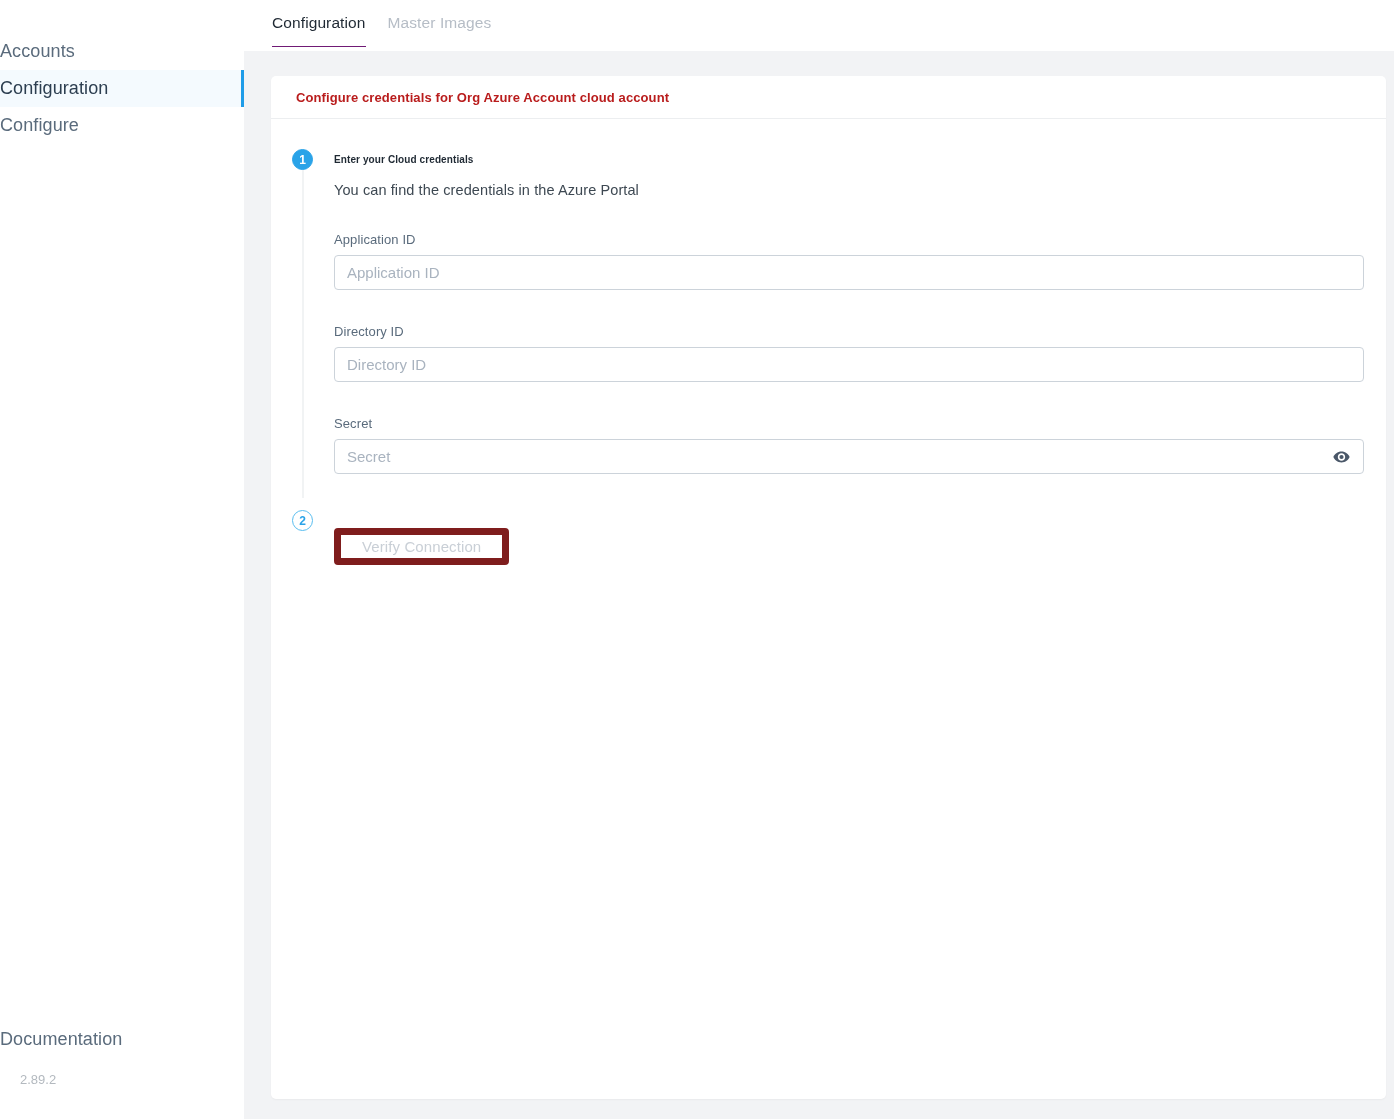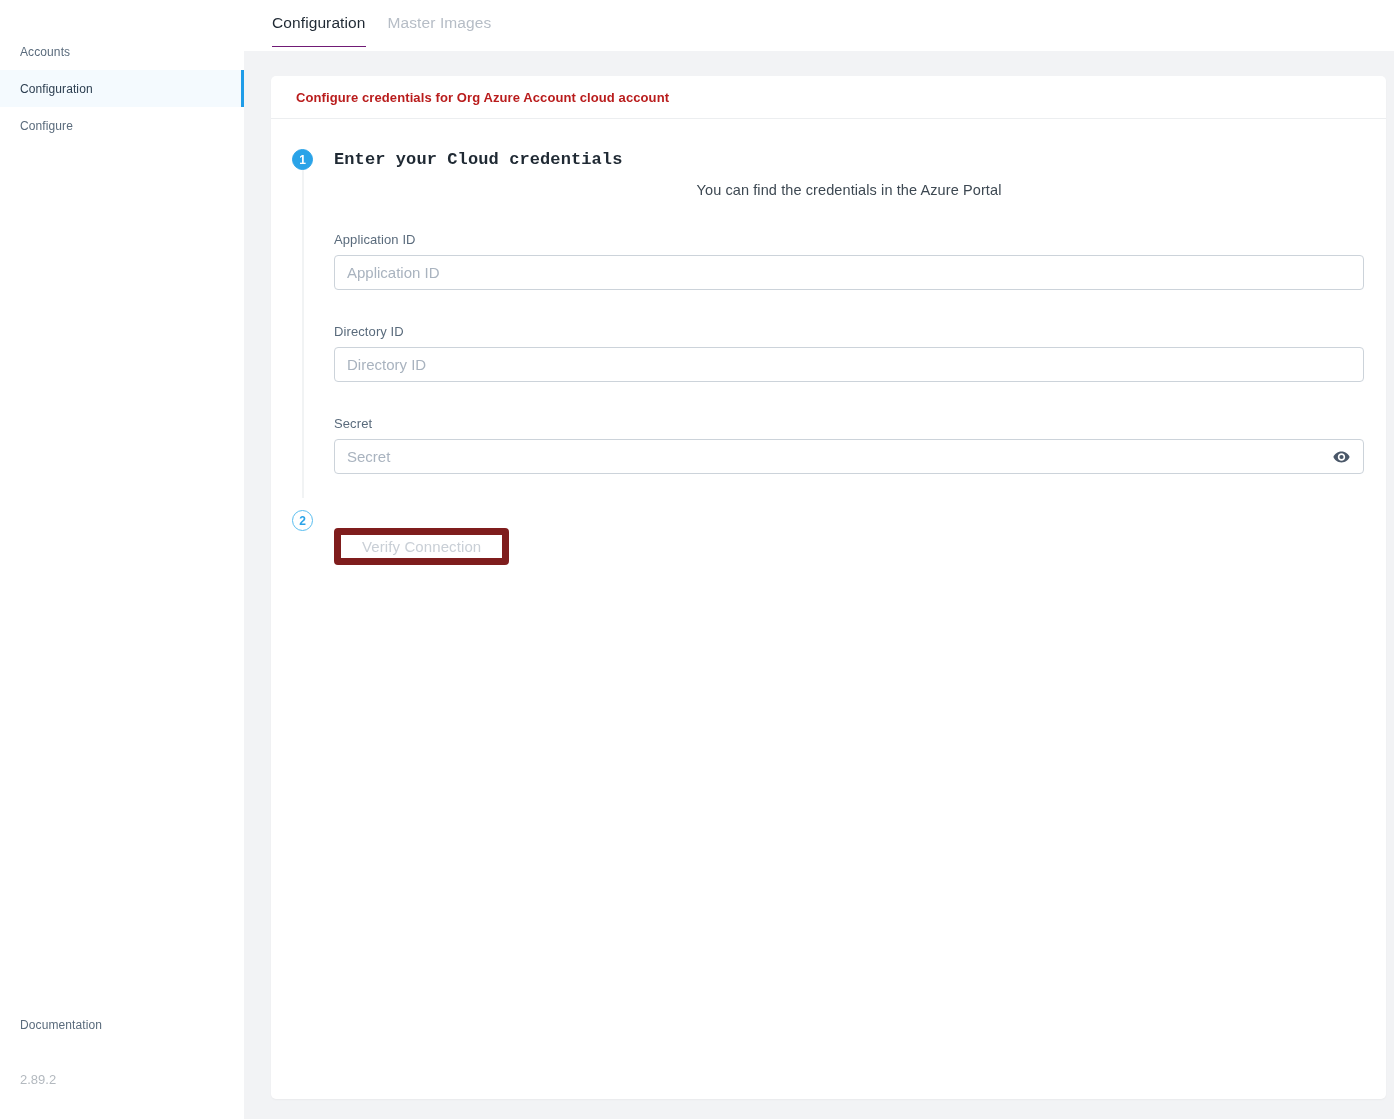--- a/index.html
+++ b/index.html
@@ -31,22 +31,21 @@
     position: relative;
     z-index: 3;
   }
 
   .nav-top { padding-top: 33px; }
 
   .nav-item {
     height: 37px;
     display: flex;
     align-items: center;
-    padding-left: 20px;
-    font-size: 12px;
+    font-size: 18px;
     color: #5a6b7c;
     cursor: pointer;
     border-right: 3px solid transparent;
     letter-spacing: 0.1px;
   }
   .nav-item.active {
     background: #f4fafe;
     color: #2c3e50;
     border-right: 3px solid #1f9ce8;
   }
@@ -54,21 +53,20 @@
   .nav-spacer { flex: 1 1 auto; }
 
   .nav-bottom { padding-bottom: 14px; }
   .nav-bottom .nav-item { height: 38px; }
 
   .version {
     padding-left: 20px;
     padding-bottom: 32px;
     font-size: 13px;
     color: #b3b9bf;
-    margin-top: 14px;
   }
 
   
   .main {
     flex: 1 1 auto;
     height: 1119px;
     display: flex;
     flex-direction: column;
     background: #ffffff;
     position: relative;
@@ -177,34 +175,32 @@
     background: #e3e7ea;
     transform: translateX(-0.5px);
   }
 
   .step-content {
     flex: 1 1 auto;
     padding-right: 40px;
   }
 
   .step-title {
-    font-size: 17px;
+    font-size: 10px;
     font-weight: bold;
     color: #1f2933;
     line-height: 21px;
     letter-spacing: 0.1px;
-    font-family: Liberation Mono, monospace;
   }
 
   .step-subtitle {
     font-size: 14.5px;
     color: #3d4852;
     margin-top: 12px;
     letter-spacing: 0.1px;
-    text-align: center;
   }
 
   .step-one-body { padding-bottom: 24px; }
 
   .field { margin-top: 34px; }
   .field-label {
     font-size: 13px;
     color: #5a6b7c;
     margin-bottom: 8px;
     letter-spacing: 0.1px;

